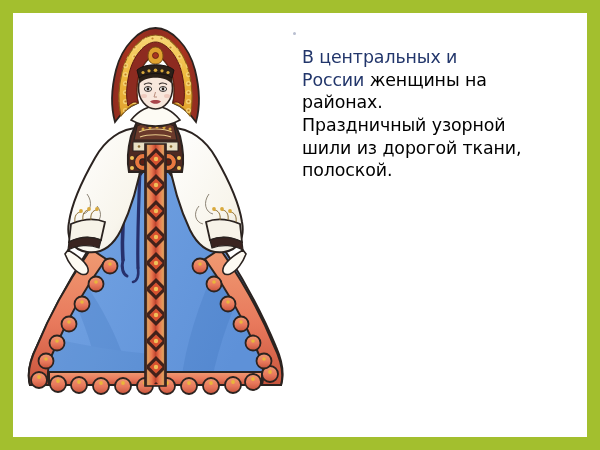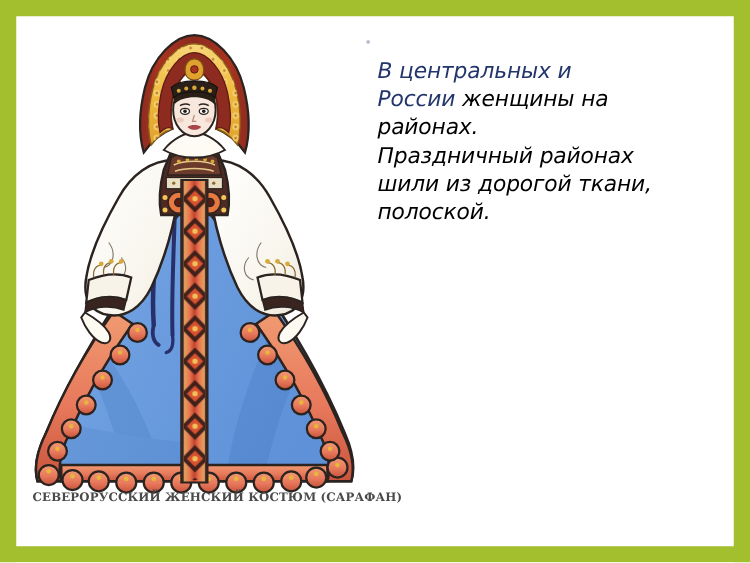--- a/index.html
+++ b/index.html
@@ -26,21 +26,20 @@
   
   .text-block {
     position: absolute;
     left: 302px;
     top: 46px;
     width: 268px;
     font-size: 17.4px;
     line-height: 1.30;
     letter-spacing: -0.1px;
     color: #000000;
-    font-style: italic;
   }
   .text-block .ln { display: block; white-space: pre; }
   .tint-navy { color: #22366b; }
 
   .speck {
     position: absolute;
     left: 293px; top: 32px;
     width: 3px; height: 3px;
     background: #b9bfd0;
     border-radius: 50%;
@@ -436,26 +435,25 @@
           <circle cx="130" cy="56.5" r="1.6"></circle>
           <circle cx="136" cy="54.8" r="1.6"></circle>
           <circle cx="142.5" cy="54.2" r="1.8"></circle>
           <circle cx="149" cy="54.8" r="1.6"></circle>
           <circle cx="155" cy="56.5" r="1.6"></circle>
         </g>
       </g>
     </svg>
   </div>
 
-  <div class="caption">СЕВЕРОРУССКИЙ ЖЕНСКИЙ КОСТЮМ  (САРАФАН)</div>
 
   <div class="speck"></div>
 
   <div class="text-block">
     <span class="ln tint-navy">В центральных и</span>
     <span class="ln"><span class="tint-navy">России</span><span> женщины на</span></span>
     <span class="ln">районах.</span>
-    <span class="ln">Праздничный районах</span>
+    <span class="ln">Праздничный узорной</span>
     <span class="ln">шили из дорогой ткани,</span>
     <span class="ln">полоской.</span>
   </div>
 
 </div>
 
 </body></html>

